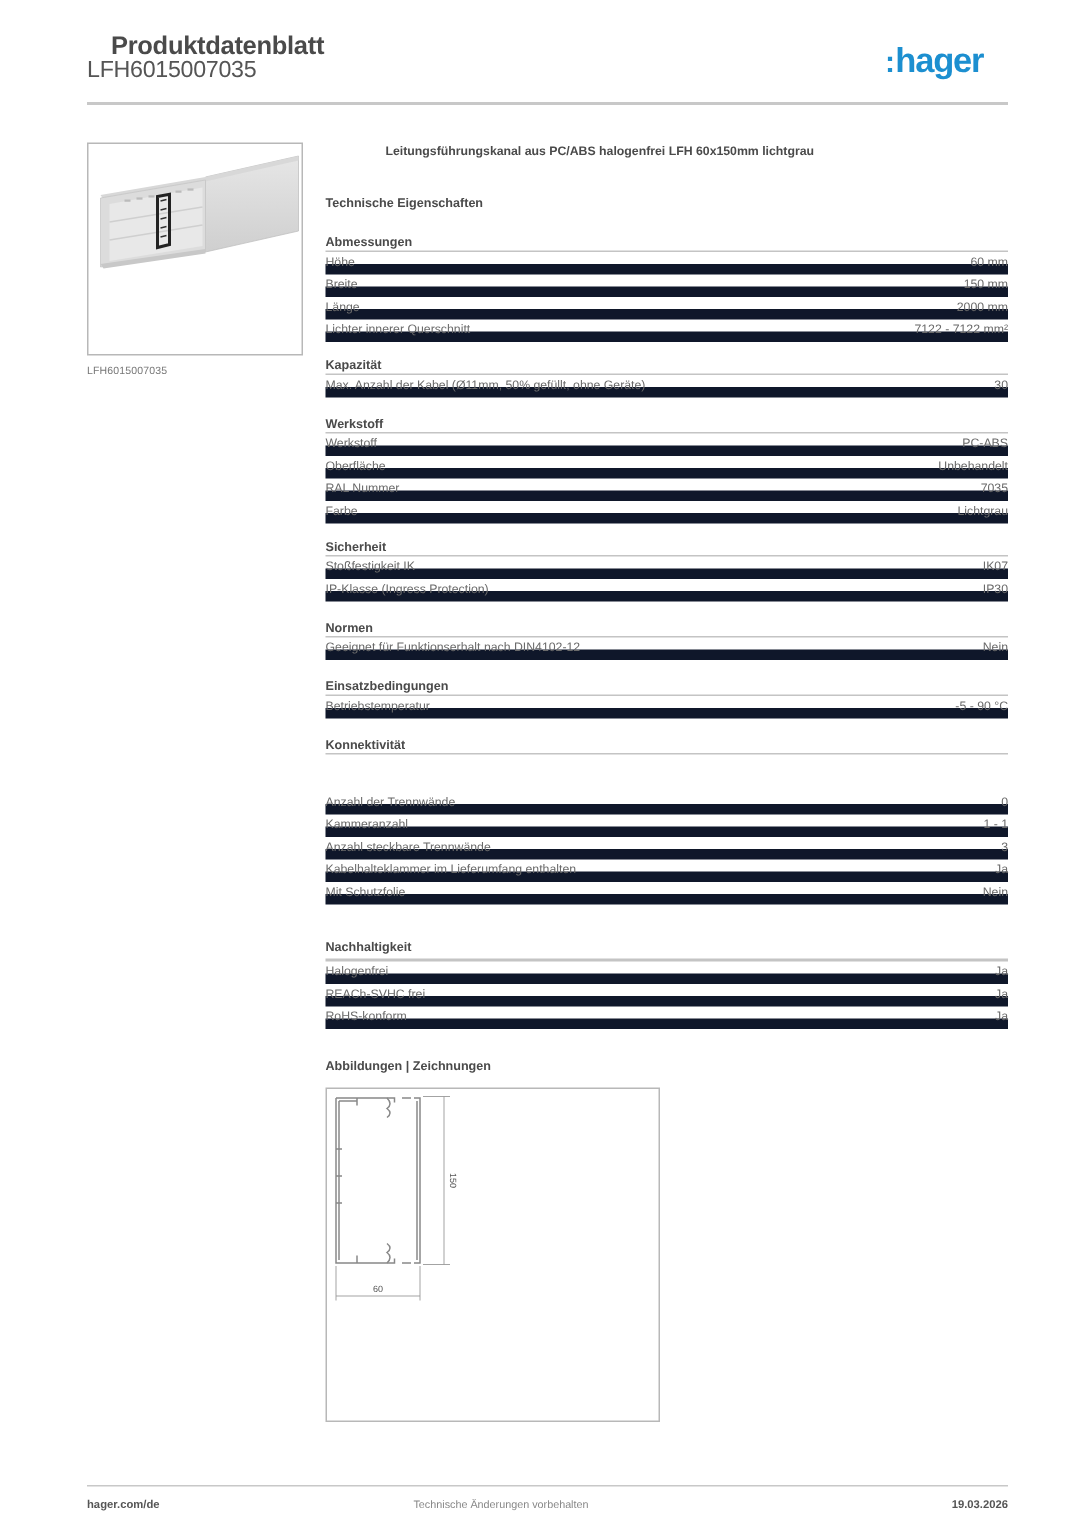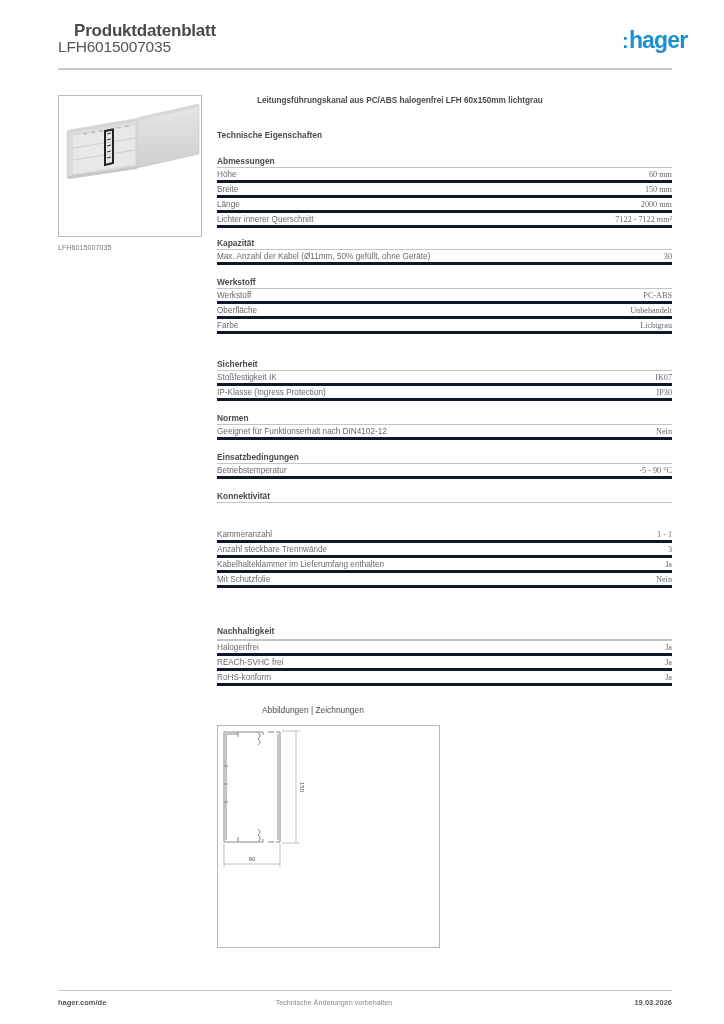--- a/index.html
+++ b/index.html
@@ -1,37 +1,37 @@
 <!DOCTYPE html>
 <html><head>
 <meta charset="utf-8">
 <style>
   * { margin: 0; padding: 0; box-sizing: border-box; }
   html, body { width: 724px; height: 1024px; background: #ffffff; overflow: hidden; }
   body { position: relative; font-family: "Liberation Sans", sans-serif; color: #555; }
 
   .title { position: absolute; left: 58px; top: 21px; font-size: 17px; font-weight: bold; color: #4a4a4a; letter-spacing: -0.2px; margin-left: 16px; }
   .code { position: absolute; left: 58px; top: 38px; font-size: 15.5px; color: #555; letter-spacing: -0.2px; }
-  .logo { position: absolute; left: 590px; top: 29px; font-size: 23px; font-weight: bold; color: #1c8fd0; letter-spacing: -0.8px; line-height: 1; margin-left: 32px; }
+  .logo { position: absolute; left: 590px; top: 29px; font-size: 23px; font-weight: bold; color: #1c8fd0; letter-spacing: -0.8px; line-height: 1; }
   .logo .colon { font-size: 20px; margin-right: 1px; }
   .hrule { position: absolute; left: 58px; width: 614px; height: 1px; background: #c8c8c8; }
   .hrule.top { top: 68px; height: 1.5px; }
   .hrule.foot { top: 990px; }
 
   .img-box { position: absolute; left: 58px; top: 95px; width: 144px; height: 142px; border: 1px solid #b8b8b8; background: #fff; }
   .img-caption { position: absolute; left: 58px; top: 244px; font-size: 7px; color: #777; letter-spacing: 0.1px; }
   .desc { position: absolute; left: 217px; top: 96px; font-size: 8.2px; font-weight: bold; color: #4a4a4a; white-space: nowrap; padding-left: 40px; }
   .tech { position: absolute; left: 217px; top: 130px; font-size: 8.4px; font-weight: bold; color: #4a4a4a; }
 
   .sec { position: absolute; left: 217px; width: 455px; }
   .sec-head { font-size: 8.4px; font-weight: bold; color: #4a4a4a; height: 13px; line-height: 12px; border-bottom: 1.5px solid #c4c4c4; }
-  .row { display: flex; justify-content: space-between; font-size: 8.2px; color: #6a6a6a; height: 15px; line-height: 14px; border-bottom: 3px solid #0f172a; }
-  .row .v { text-align: center; font-family: Liberation Serif, serif; }
-
-  .draw-title { position: absolute; left: 217px; top: 705px; font-size: 8.4px; font-weight: normal; color: #4a4a4a; margin-left: 45px; }
+  .row { display: flex; justify-content: space-between; font-size: 8.2px; color: #6a6a6a; height: 15px; line-height: 14px; border-bottom: 7px solid #0f172a; }
+  .row .v { text-align: center; }
+
+  .draw-title { position: absolute; left: 217px; top: 705px; font-size: 8.4px; font-weight: bold; color: #4a4a4a; }
   .draw-box { position: absolute; left: 217px; top: 725px; width: 223px; height: 223px; border: 1px solid #b8b8b8; background: #fff; }
 
   .foot-left { position: absolute; left: 58px; top: 998px; font-size: 7.5px; font-weight: bold; color: #555; }
   .foot-mid { position: absolute; left: 0; width: 668px; text-align: center; top: 998px; font-size: 7.2px; color: #888; }
   .foot-right { position: absolute; right: 52px; top: 998px; font-size: 7.5px; font-weight: bold; color: #555; }
 </style>
 </head>
 <body>
 
 <div class="title">Produktdatenblatt</div>
@@ -108,20 +108,24 @@
   <div class="sec-head">Werkstoff</div>
   <div class="row">
       <span>Werkstoff</span>
       <span class="v">PC-ABS</span>
     </div>
   <div class="row">
       <span>Oberfläche</span>
       <span class="v">Unbehandelt</span>
     </div>
   <div class="row">
+      <span>RAL Nummer</span>
+      <span class="v">7035</span>
+    </div>
+  <div class="row">
       <span>Farbe</span>
       <span class="v">Lichtgrau</span>
     </div>
 </div>
 
 <div class="sec" style="top:358px">
   <div class="sec-head">Sicherheit</div>
   <div class="row">
       <span>Stoßfestigkeit IK</span>
       <span class="v">IK07</span>
@@ -146,20 +150,24 @@
       <span>Betriebstemperatur</span>
       <span class="v">-5 - 90 °C</span>
     </div>
 </div>
 
 <div class="sec" style="top:490px">
   <div class="sec-head">Konnektivität</div>
 </div>
 
 <div class="sec" style="top:528px">
+  <div class="row">
+      <span>Anzahl der Trennwände</span>
+      <span class="v">0</span>
+    </div>
   <div class="row">
       <span>Kammeranzahl</span>
       <span class="v">1 - 1</span>
     </div>
   <div class="row">
       <span>Anzahl steckbare Trennwände</span>
       <span class="v">3</span>
     </div>
   <div class="row">
       <span>Kabelhalteklammer im Lieferumfang enthalten</span>

